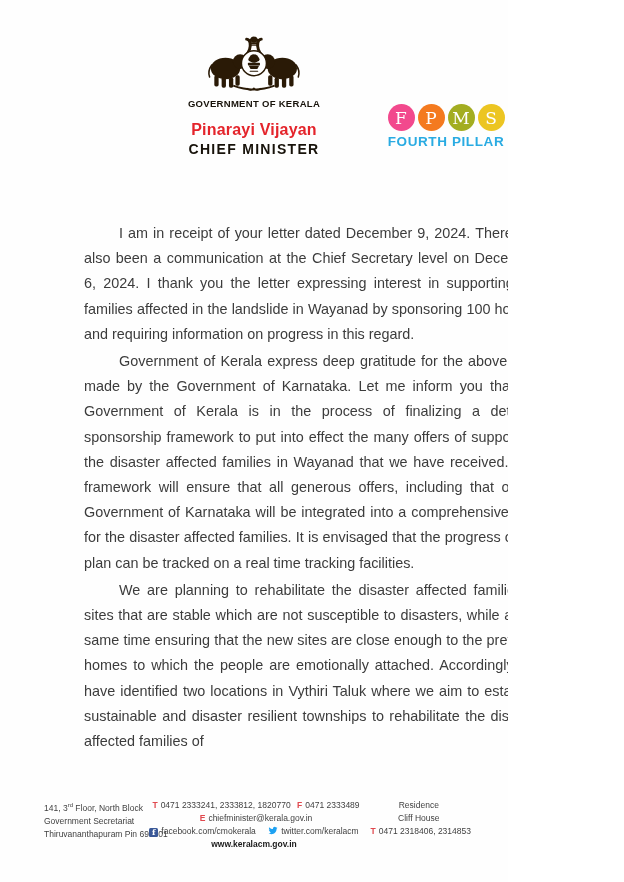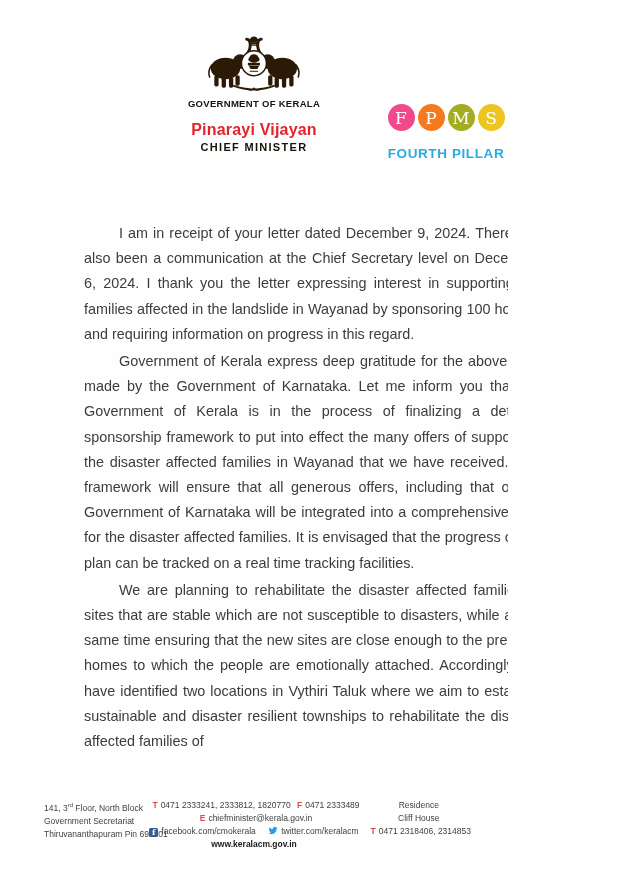--- a/index.html
+++ b/index.html
@@ -16,32 +16,32 @@
     text-align:center;white-space:nowrap;
   }
   .emblem{display:block;margin:0 auto;}
   .gov-label{
     margin-top:2px;font-size:9.5px;font-weight:bold;color:#17120a;letter-spacing:.3px;
   }
   .minister-name{
     margin-top:12px;font-size:16px;font-weight:bold;letter-spacing:.2px;
   }
   .minister-title{
-    margin-top:2px;font-size:11px;font-weight:bold;color:#17120a;letter-spacing:1.3px;
+    margin-top:2px;font-size:14px;font-weight:bold;color:#17120a;letter-spacing:1.3px;
   }
   
   .fpms{position:absolute;top:104px;left:381px;width:130px;text-align:center;}
   .fpms-row{display:flex;justify-content:center;gap:3px;}
   .fpms-circle{
     width:27px;height:27px;border-radius:50%;
     display:flex;align-items:center;justify-content:center;
     color:#ffffff;font-family:"DejaVu Serif", serif;font-size:17px;font-weight:400;
   }
   .fpms-tagline{
-    margin-top:15px;font-size:13.5px;font-weight:bold;letter-spacing:.6px;white-space:nowrap;
+    margin-top:3px;font-size:13.5px;font-weight:bold;letter-spacing:.6px;white-space:nowrap;
   }
   
   .ref-line{
     position:absolute;top:176px;left:0;width:100%;
     text-align:center;font-size:13px;color:#232323;
     text-decoration:underline;text-underline-offset:3px;
     white-space:pre;letter-spacing:.2px;
   }
   
   .letter{

